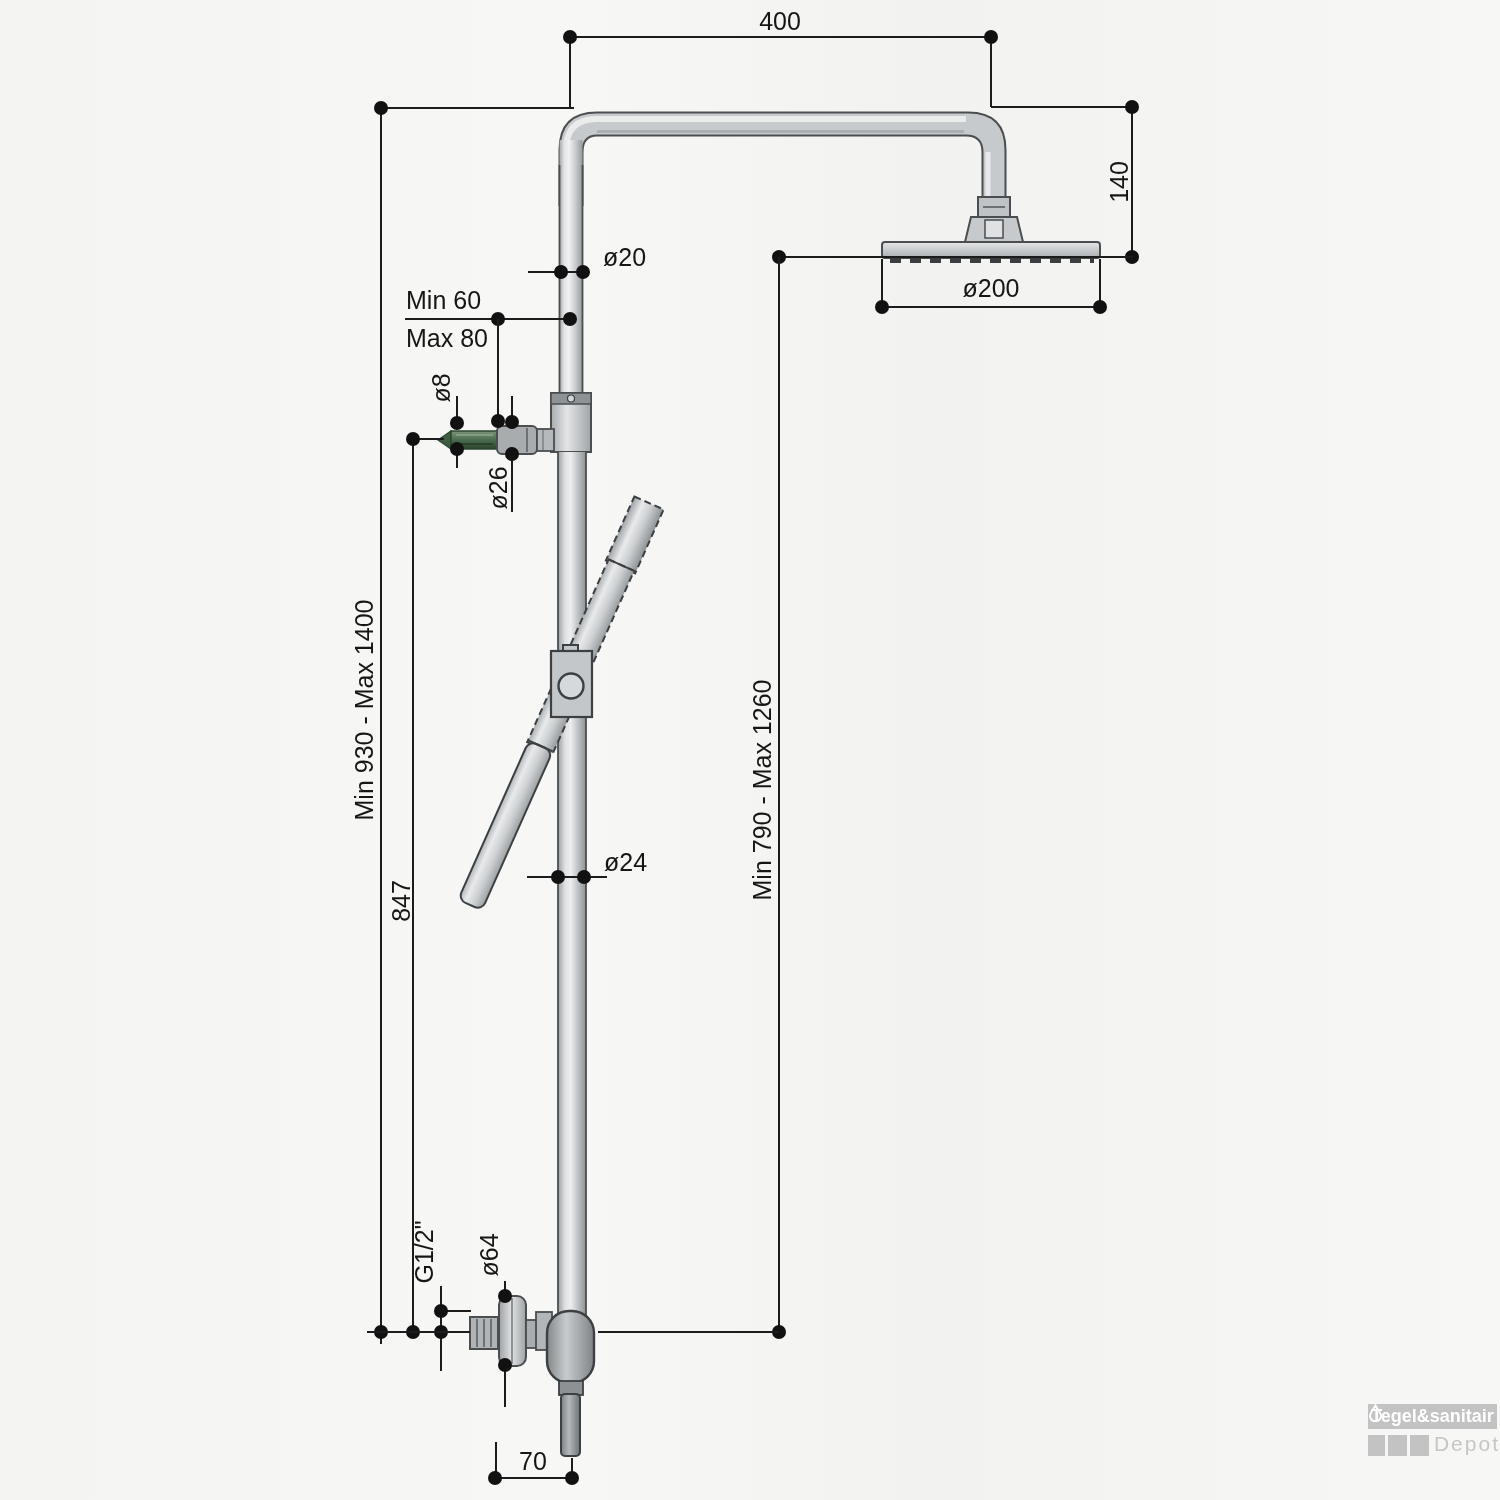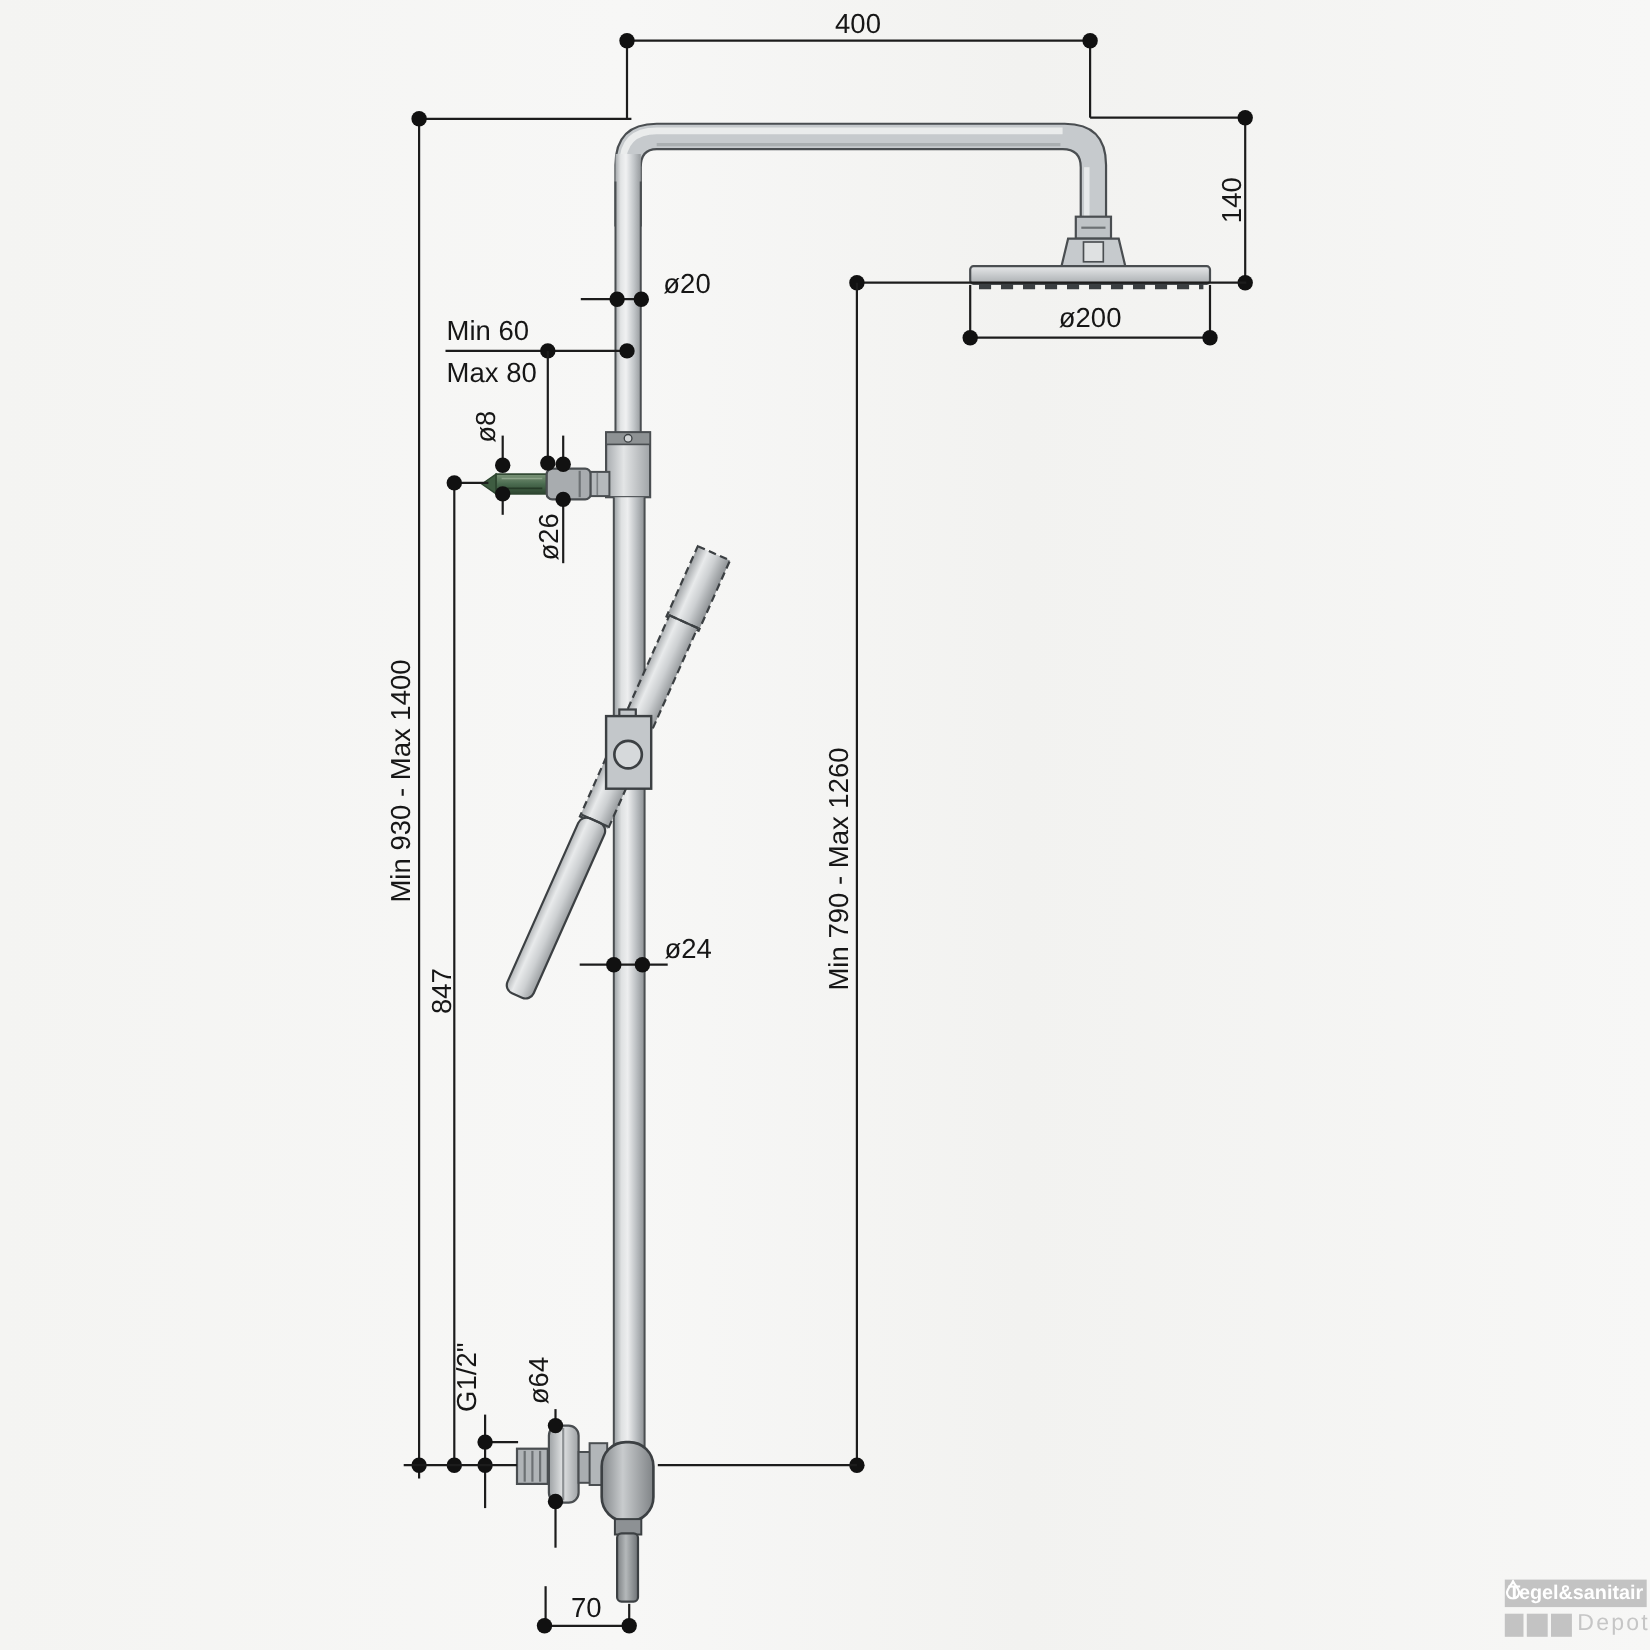--- a/index.html
+++ b/index.html
@@ -11,21 +11,21 @@
     overflow:hidden;
   }
   svg{position:absolute;left:0;top:0;}
   svg text{
     font-family:"Liberation Sans", sans-serif;
     font-size:25px;
     fill:#161616;
   }
   .logo{
     position:absolute;
-    left:1368px;top:1436px;
+    left:1368px;top:1404px;
     width:132px;
     font-family:"Liberation Sans", sans-serif;
   }
   .logo-band{
     width:129px;height:25px;
     background:#c3c3c3;
     display:flex;align-items:center;justify-content:center;
   }
   .logo-band span{
     color:#ffffff;font-weight:bold;font-size:18px;letter-spacing:0px;white-space:nowrap;

